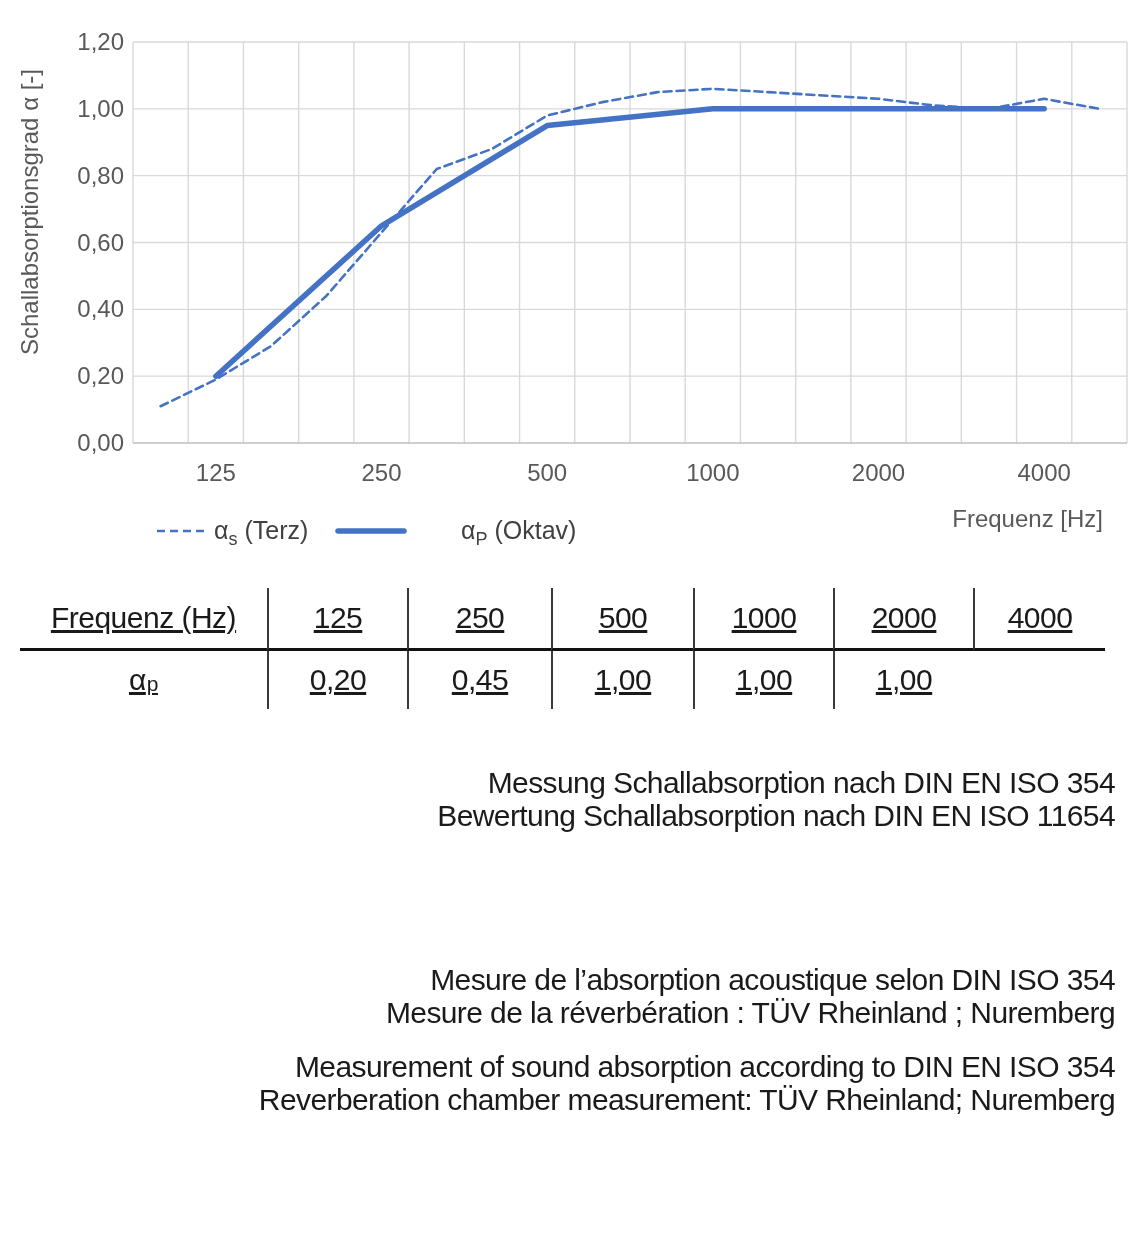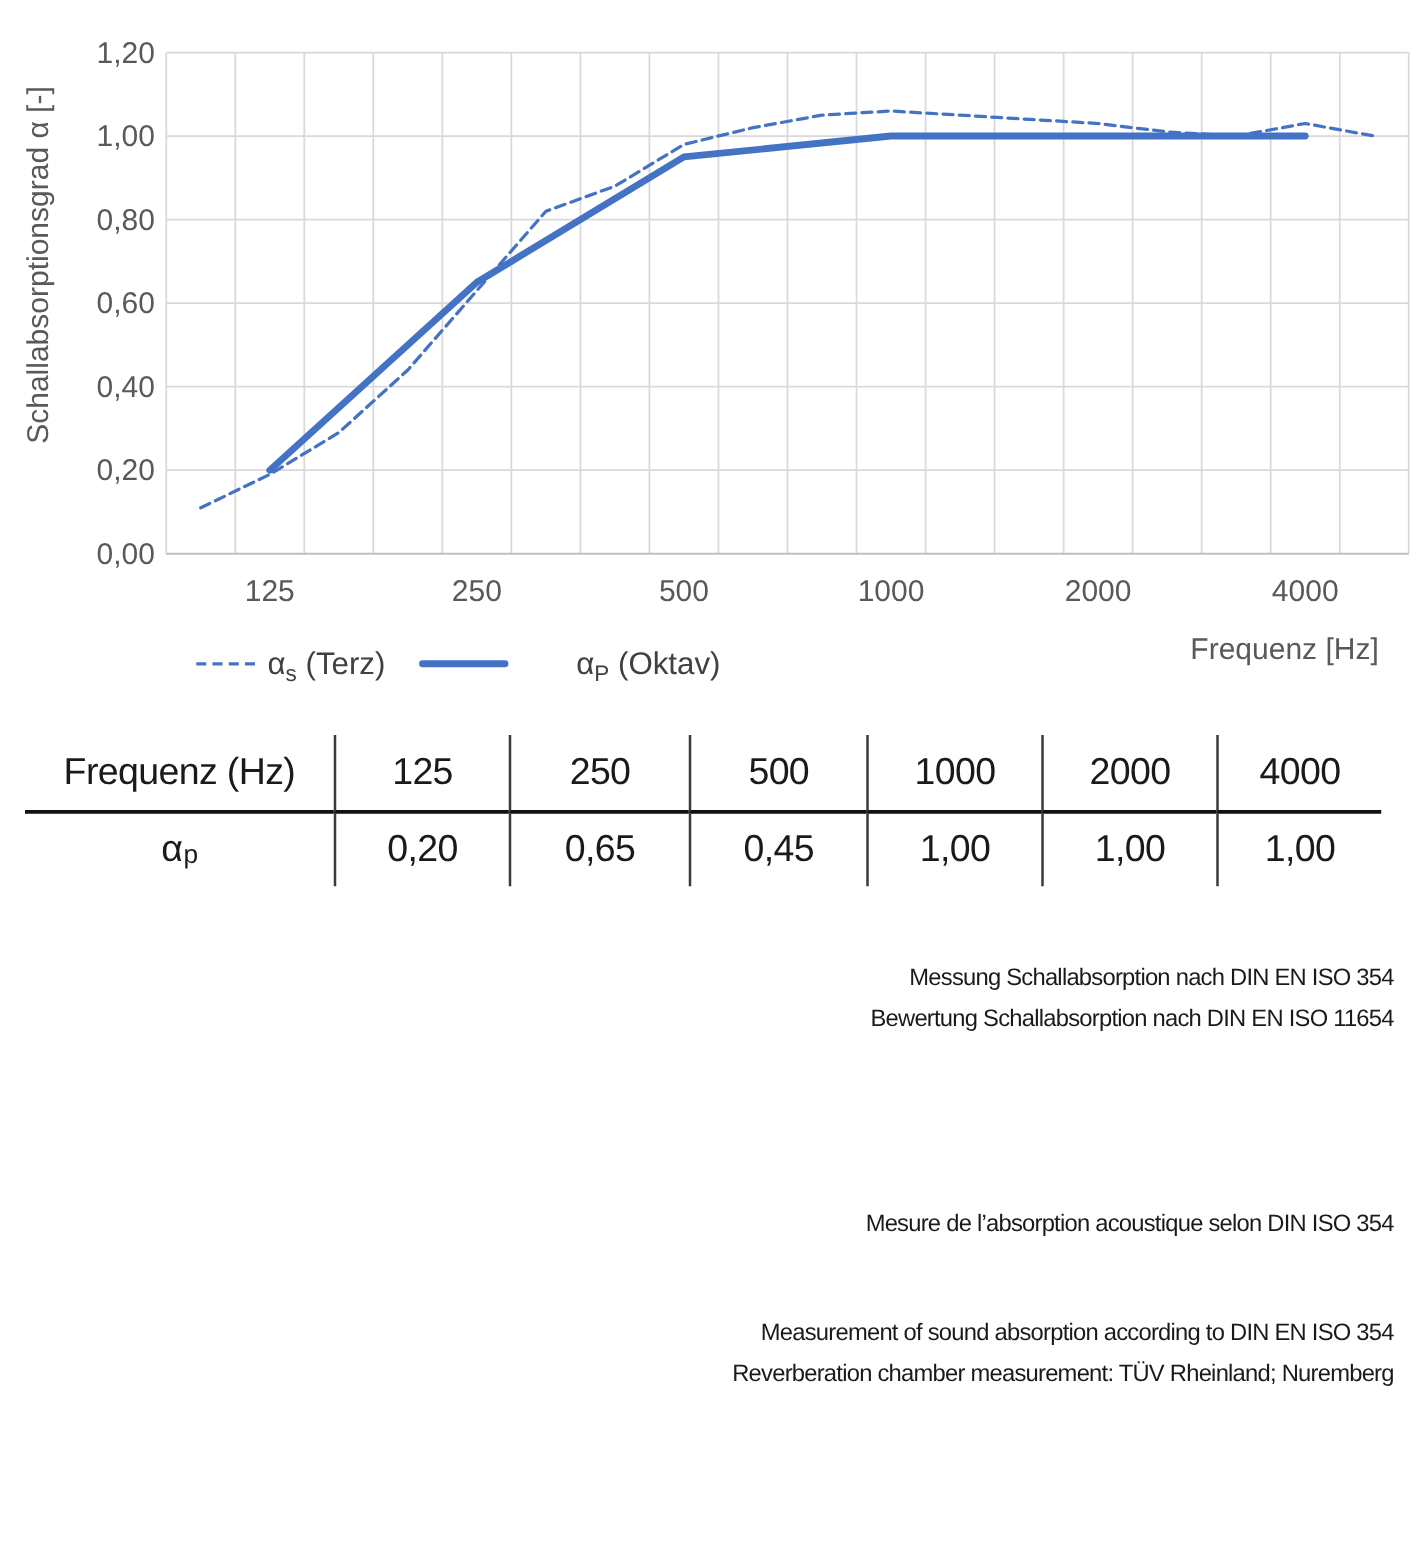--- a/index.html
+++ b/index.html
@@ -10,31 +10,31 @@
   #chart-svg { position:absolute; top:0; left:0; }
 
   
   .abs-table {
     position:absolute; top:588px; left:20px; width:1085px;
     display:grid; grid-template-columns:247px 140px 144px 142px 140px 140px 132px;
     color:#1a1a1a; letter-spacing:-0.5px;
   }
   .abs-table .cell {
     display:flex; align-items:center; justify-content:center;
-    font-size:30px; height:60px;
+    font-size:30px; height:60px;text-decoration:underline;
   }
   .abs-table .hdr  { border-bottom:3px solid #111111; }
   .abs-table .body { height:58px; }
   .abs-table .vline { border-left:2px solid #3a3a3a; }
   .abs-table sub { font-size:21px; transform:translateY(4px); margin-left:1px; }
 
   
   .notes {
     position:absolute; left:0; width:1115px; text-align:right;
-    color:#1a1a1a; font-size:19px; line-height:33px; letter-spacing:-0.6px;
+    color:#1a1a1a; font-size:30px; line-height:33px; letter-spacing:-0.6px;
   }
   .notes-de { top:766px; }
   .notes-fr { top:963px; }
   .notes-en { top:1050px; }
 </style>
 </head>
 <body>
 
 <div class="page">
 
@@ -107,34 +107,34 @@
     <div class="cell hdr vline">500</div>
     <div class="cell hdr vline">1000</div>
     <div class="cell hdr vline">2000</div>
     <div class="cell hdr vline">4000</div>
 
     <div class="cell body">
         <span>α</span>
         <sub>p</sub>
       </div>
     <div class="cell body vline">0,20</div>
-    <div class="cell body vline">0,65</div>
     <div class="cell body vline">0,45</div>
     <div class="cell body vline">1,00</div>
     <div class="cell body vline">1,00</div>
     <div class="cell body vline">1,00</div>
   </div>
 
   <div class="notes notes-de">
     <div>Messung Schallabsorption nach DIN EN ISO 354</div>
     <div>Bewertung Schallabsorption nach DIN EN ISO 11654</div>
   </div>
 
   <div class="notes notes-fr">
     <div>Mesure de l’absorption acoustique selon DIN ISO 354</div>
+    <div>Mesure de la réverbération : TÜV Rheinland ; Nuremberg</div>
   </div>
 
   <div class="notes notes-en">
     <div>Measurement of sound absorption according to DIN EN ISO 354</div>
     <div>Reverberation chamber measurement: TÜV Rheinland; Nuremberg</div>
   </div>
 
 </div>
 
 </body></html>

